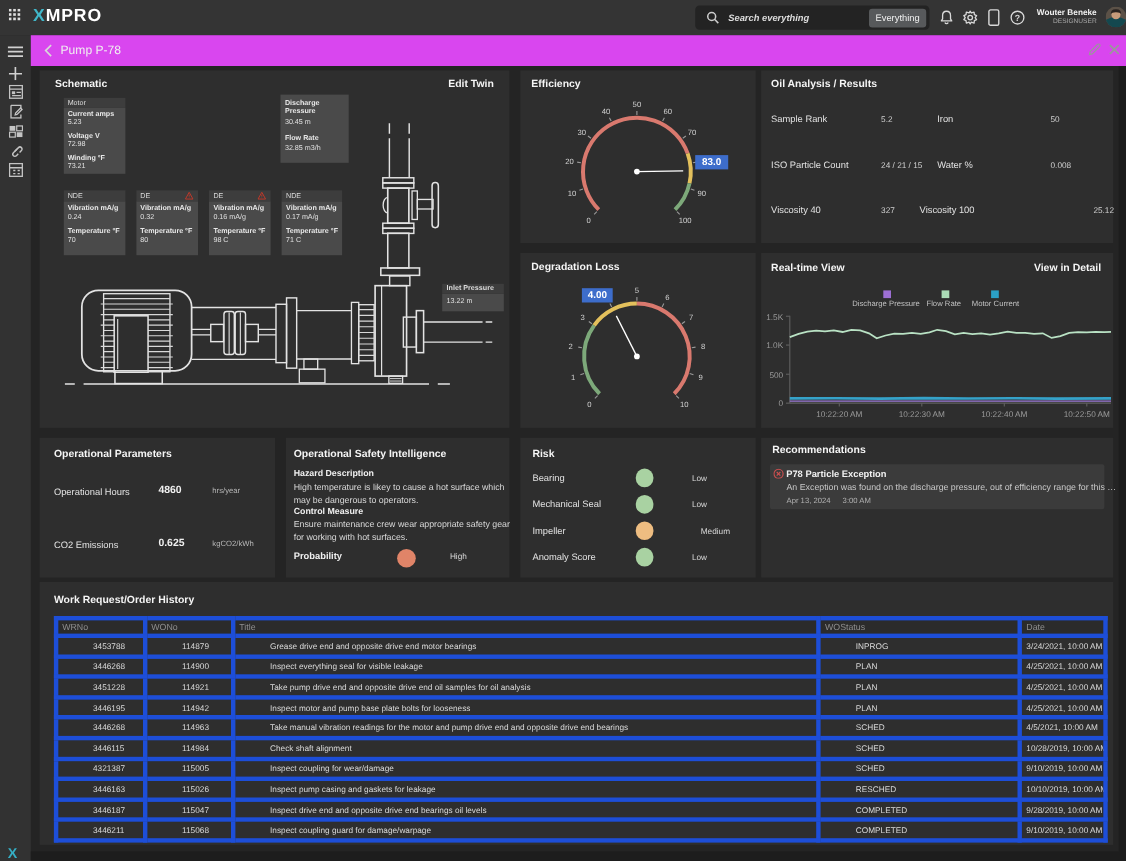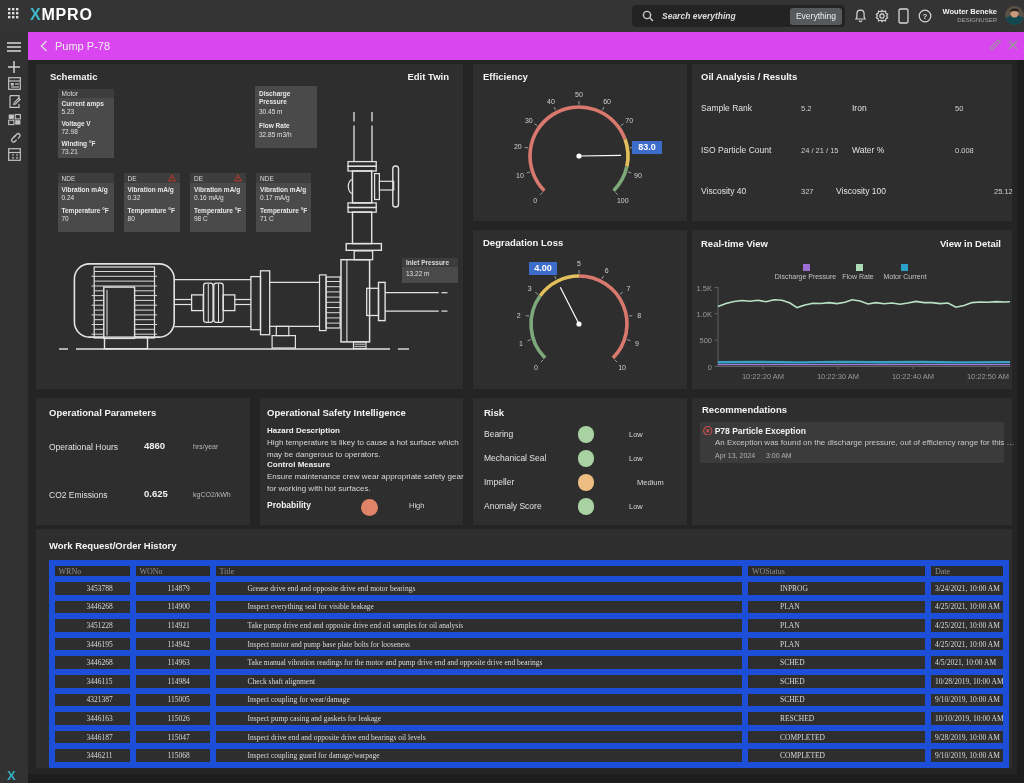--- a/index.html
+++ b/index.html
@@ -8,21 +8,21 @@
 .ptitle { position:absolute; font-size:9.5px; font-weight:bold; color:#f5f5f5; white-space:nowrap; }
 .box { position:absolute; font-size:6.5px; color:#e8e8e8; white-space:nowrap; }
 .boxhead { background:#3d3d3d; color:#dcdcdc; padding:1.5px 0 0 4px; height:9.5px; line-height:8px; font-size:6.5px; position:relative;}
 .boxbody { background:#4a4a4a; padding:2px 4px 3px 4px; }
 .bl { font-weight:bold; margin-top:3.5px; font-size:6.5px; line-height:8px;}
 .bv { font-size:6.5px; line-height:8.5px; color:#e0e0e0;}
 .warn { position:absolute; right:4px; top:0.5px; width:8px; height:8px; }
 .kv-lab { position:absolute; font-size:8.5px; color:#e2e2e2; white-space:nowrap; }
 .kv-val { position:absolute; font-size:7.5px; color:#d0d0d0; white-space:nowrap; }
 .tbl { position:absolute; border-collapse:collapse; table-layout:fixed; font-size:7.5px; color:#dadada; }
-.tbl td, .tbl th { border:6px solid #1d4ed8; overflow:hidden; white-space:nowrap; padding:0 0 0 4px; text-align:left; font-weight:normal;font-family:Liberation Serif, serif; }
+.tbl td, .tbl th { border:4px solid #1d4ed8; overflow:hidden; white-space:nowrap; padding:0 0 0 4px; text-align:left; font-weight:normal; }
 .tbl th { color:#8f8f8f; font-size:8px; height:16px; background:#2b2b2b; }
 .tbl td { height:18.6px;padding-left:32px; } .tbl td:last-child { padding-left:4px; }
 svg text { font-family:"Liberation Sans",sans-serif; }
 </style></head>
 <body>
 
 <div class="abs" style="left:0;top:0;width:1024px;height:32px;background:#343434;">
   <svg class="abs" style="left:8px;top:8px;" width="11" height="11">
     <g fill="#dedede">
     <rect x="0" y="0" width="2.4" height="2.4"></rect>

